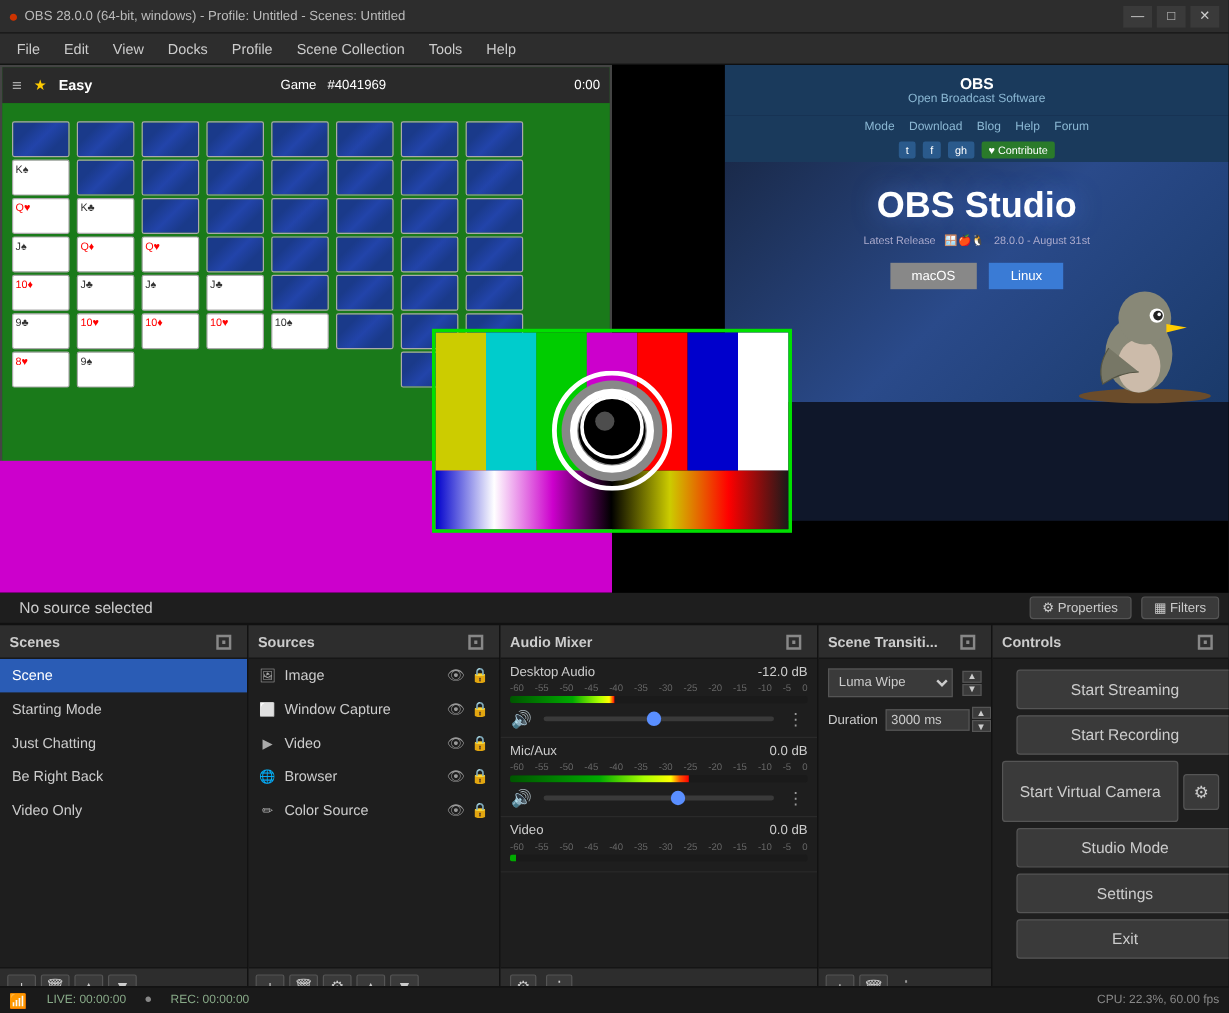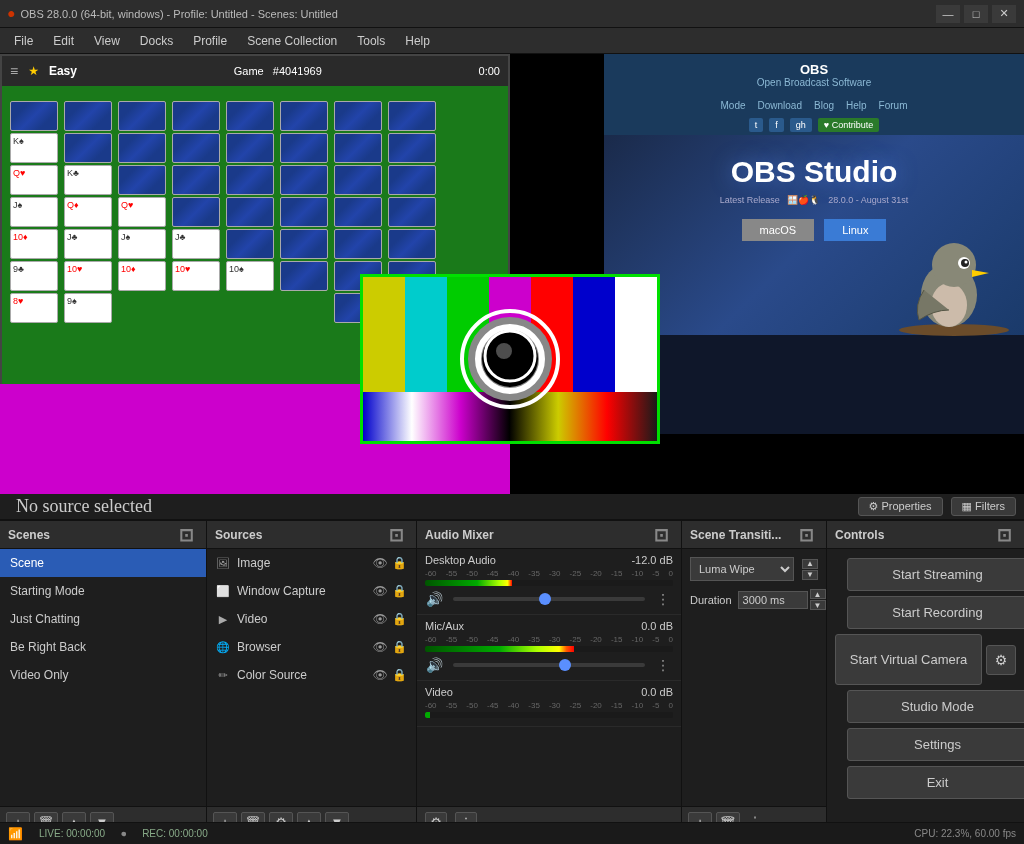--- a/index.html
+++ b/index.html
@@ -572,24 +572,23 @@
       width: 0%;
       background: #00aa00;
     }
 
     .audio-panel-body {
       flex: 1;
       overflow-y: auto;
     }
 
     .no-source-label {
-      font-size: 18px;
+      font-size: 13px;
       color: #ccc;
       padding: 4px 8px;
-      font-family: Liberation Serif, serif;
     }
   </style>
 </head>
 <body>
 
 <div id="titlebar">
   <span style="font-size:13px; margin-right:6px; color:#cc3300;">⏺</span>
   <span style="flex:1; font-size:11px; color:#bbb;">OBS 28.0.0 (64-bit, windows) - Profile: Untitled - Scenes: Untitled</span>
   <div class="win-controls">
     <button class="win-btn">—</button>

